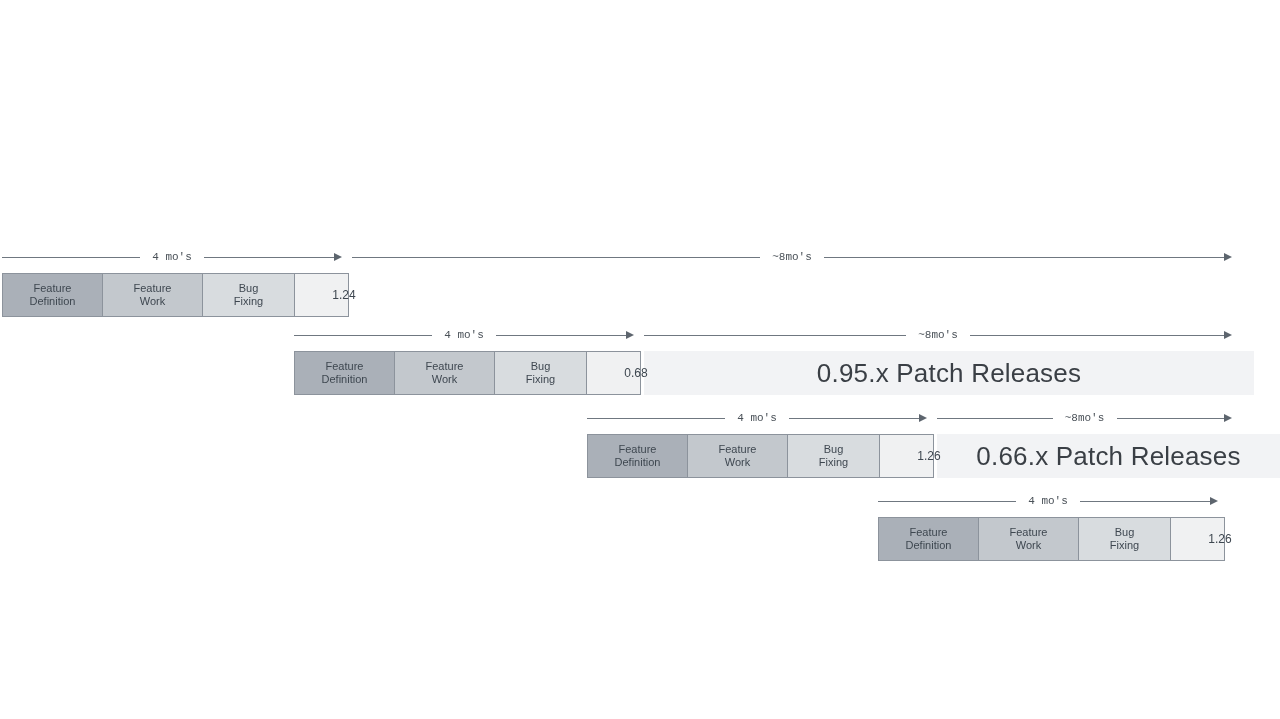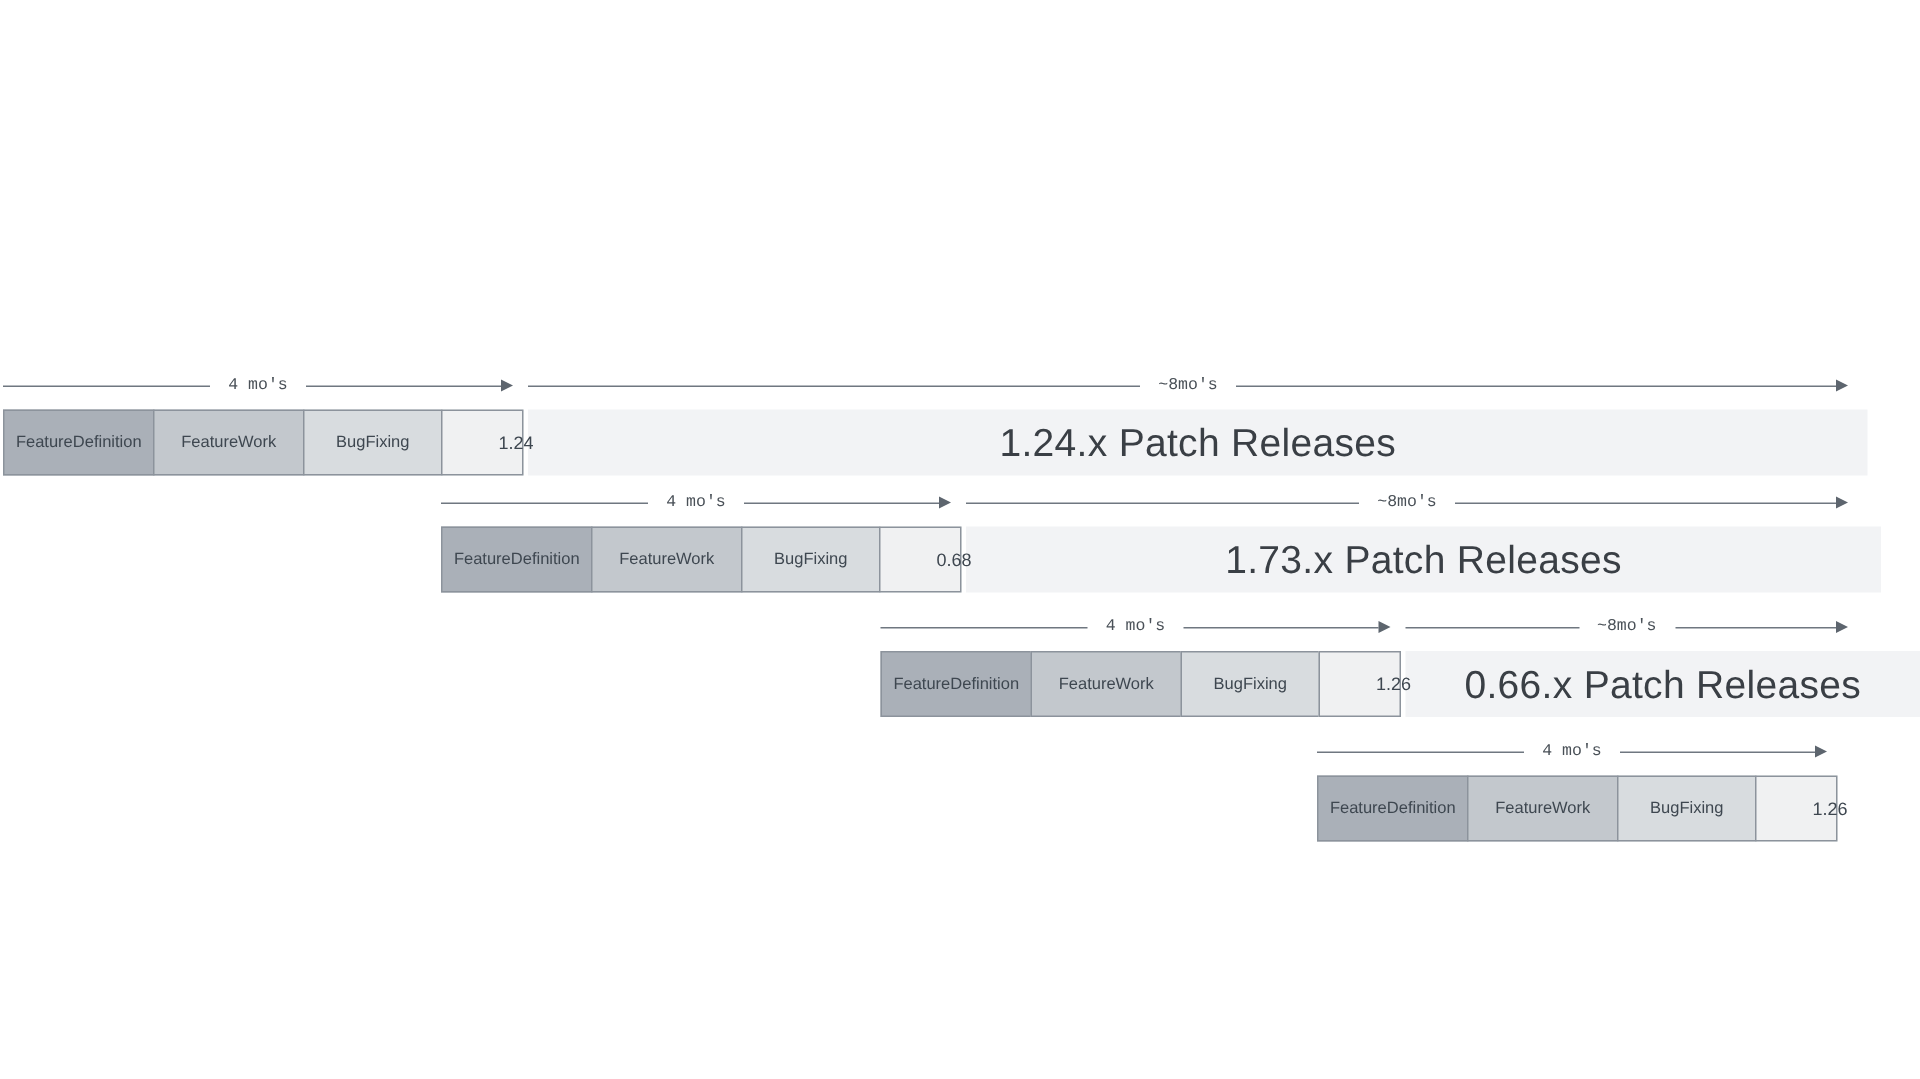--- a/index.html
+++ b/index.html
@@ -51,21 +51,21 @@
   .phase-track {
     position: absolute;
     display: flex;
     height: 44px;
     box-sizing: border-box;
   }
   .phase-box {
     box-sizing: border-box;
     border: 1px solid #8c939c;
     display: flex;
-    flex-direction: row;
+    flex-direction: column;
     align-items: center;
     justify-content: center;
     font-size: 11px;
     line-height: 13px;
     color: #3e4750;
     text-align: center;
     white-space: nowrap;
     margin-left: -1px;
   }
   .phase-box:first-child { margin-left: 0; }
@@ -122,23 +122,20 @@
         <div class="measure-seg" style="left: 202px; width: 130px;"></div>
         <div class="arrow-head" style="left: 332px;"></div>
         <div class="measure-label" style="left: 138px; width: 64px;">4 mo's</div>
       </div>
       <div class="measure" style="left: 352px; top: 0px; width: 880px;">
         <div class="measure-seg" style="left: 0px; width: 408px;"></div>
         <div class="measure-seg" style="left: 472px; width: 400px;"></div>
         <div class="arrow-head" style="left: 872px;"></div>
         <div class="measure-label" style="left: 408px; width: 64px;">~8mo's</div>
       </div>
-      <div class="patch-band" style="left: 352px; top: 25px; width: 893px; height: 44px;">
-        <div class="patch-band-label">1.24.x Patch Releases</div>
-      </div>
       <div class="phase-track" style="left: 2px; top: 25px; width: 350px;">
         <div class="phase-box shade-1" style="width: 101px;">
           <span class="phase-line1">Feature</span>
           <span class="phase-line2">Definition</span>
         </div>
         <div class="phase-box shade-2" style="width: 101px;">
           <span class="phase-line1">Feature</span>
           <span class="phase-line2">Work</span>
         </div>
         <div class="phase-box shade-3" style="width: 93px;">
@@ -157,21 +154,21 @@
         <div class="arrow-head" style="left: 332px;"></div>
         <div class="measure-label" style="left: 138px; width: 64px;">4 mo's</div>
       </div>
       <div class="measure" style="left: 644px; top: 0px; width: 588px;">
         <div class="measure-seg" style="left: 0px; width: 262px;"></div>
         <div class="measure-seg" style="left: 326px; width: 254px;"></div>
         <div class="arrow-head" style="left: 580px;"></div>
         <div class="measure-label" style="left: 262px; width: 64px;">~8mo's</div>
       </div>
       <div class="patch-band" style="left: 644px; top: 25px; width: 610px; height: 44px;">
-        <div class="patch-band-label">1.73.x Patch Releases</div>
+        <div class="patch-band-label">0.95.x Patch Releases</div>
       </div>
       <div class="phase-track" style="left: 294px; top: 25px; width: 350px;">
         <div class="phase-box shade-1" style="width: 101px;">
           <span class="phase-line1">Feature</span>
           <span class="phase-line2">Definition</span>
         </div>
         <div class="phase-box shade-2" style="width: 101px;">
           <span class="phase-line1">Feature</span>
           <span class="phase-line2">Work</span>
         </div>

